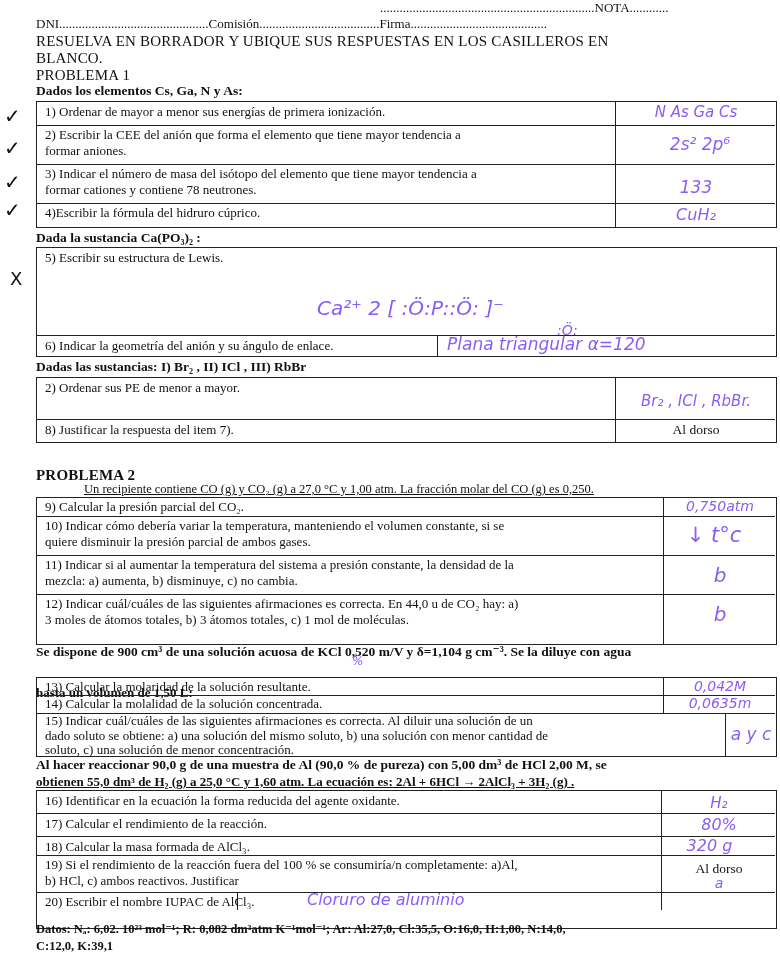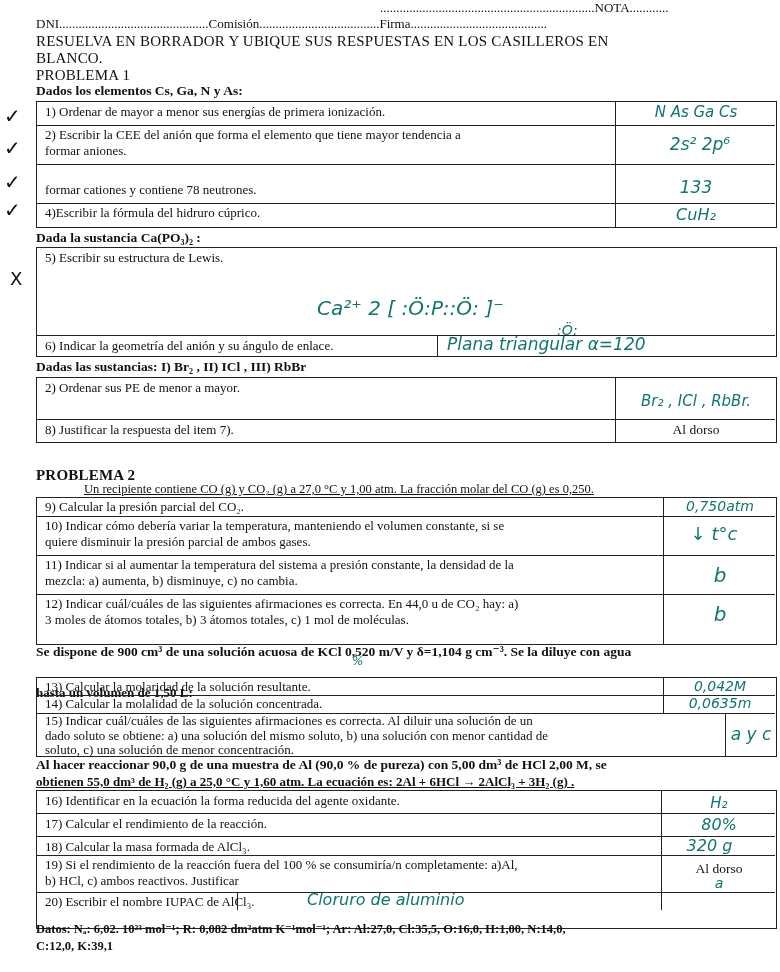--- a/index.html
+++ b/index.html
@@ -5,21 +5,21 @@
   html, body { margin: 0; padding: 0; background: #fff; }
   body {
     width: 780px; height: 972px; position: relative; overflow: hidden;
     font-family: "Liberation Serif", "DejaVu Serif", serif;
     color: #111; font-size: 13.5px; line-height: 1.22;
   }
   .abs { position: absolute; }
   .line { position: absolute; left: 36px; white-space: nowrap; }
   .bold { font-weight: bold; }
   .title { font-size: 15px; letter-spacing: 0.2px; }
-  .hand { font-family: "DejaVu Sans", sans-serif; font-style: italic; color: #0f766e; }
+  .hand { font-family: "DejaVu Sans", sans-serif; font-style: italic; color: #8b5cf6; }
   .box { position: absolute; border: 1.5px solid #222; box-sizing: border-box; background: transparent; }
   .cell { position: absolute; box-sizing: border-box; border-top: 1.5px solid #222; }
   .vsep { position: absolute; border-left: 1.5px solid #222; }
   .qtext { position: absolute; left: 8px; top: 1px; font-size: 13px; line-height: 16px; }
   .ans { position: absolute; text-align: center; white-space: nowrap; }
   .mark { position: absolute; font-size: 20px; font-family: "DejaVu Sans", sans-serif; }
   .underline { text-decoration: underline; }
 </style>
 </head>
 <body>
@@ -42,21 +42,21 @@
   <div class="vsep" style="left:578px; top:0; height:125px;"></div>
 
   <div class="qtext" style="top:2px;">1) Ordenar de mayor a menor sus energías de primera ionización.</div>
   <div class="ans hand" style="left:580px; width:158px; top:1px; font-size:15px;">N  As  Ga  Cs</div>
 
   <div class="cell" style="left:0; top:23px; width:738px;"></div>
   <div class="qtext" style="top:25px;"><span>2) Escribir la CEE del anión que forma el elemento que tiene mayor tendencia a</span><br><span>formar aniones.</span></div>
   <div class="ans hand" style="left:580px; width:166px; top:32px; font-size:17px;">2s² 2p⁶</div>
 
   <div class="cell" style="left:0; top:62px; width:738px;"></div>
-  <div class="qtext" style="top:64px;"><br><span>formar cationes y contiene 78 neutrones.</span></div>
+  <div class="qtext" style="top:64px;"><span>3) Indicar el número de masa del isótopo del elemento que tiene mayor tendencia a</span><br><span>formar cationes y contiene 78 neutrones.</span></div>
   <div class="ans hand" style="left:580px; width:158px; top:75px; font-size:17px;">133</div>
 
   <div class="cell" style="left:0; top:101px; width:738px;"></div>
   <div class="qtext" style="top:103px;">4)Escribir la fórmula del hidruro cúprico.</div>
   <div class="ans hand" style="left:580px; width:158px; top:103px; font-size:16px;">CuH₂</div>
 </div>
 
 <div class="line bold" style="top:230px;">Dada la sustancia Ca(PO₃)₂ :</div>
 
 <div class="box" style="left:36px; top:247px; width:741px; height:110px;">
@@ -82,21 +82,21 @@
 
 <div class="line title bold" style="top:466px;">PROBLEMA 2</div>
 <div class="line underline" style="top:482px; font-size:12.5px;margin-left:48px;">Un recipiente contiene CO (g) y CO₂ (g) a 27,0 °C y 1,00 atm. La fracción molar del CO (g) es 0,250.</div>
 
 <div class="box" style="left:36px; top:497px; width:741px; height:148px;">
   <div class="vsep" style="left:626px; top:0; height:146px;"></div>
   <div class="qtext" style="top:1px;">9) Calcular la presión parcial del CO₂.</div>
   <div class="ans hand" style="left:628px; width:110px; top:0px; font-size:14px;">0,750atm</div>
   <div class="cell" style="left:0; top:18px; width:738px;"></div>
   <div class="qtext" style="top:20px;"><span>10) Indicar cómo debería variar la temperatura, manteniendo el volumen constante, si se</span><br><span>quiere disminuir la presión parcial de ambos gases.</span></div>
-  <div class="ans hand" style="left:628px; width:98px; top:25px; font-size:18px;">↓ t°c</div>
+  <div class="ans hand" style="left:628px; width:98px; top:25px; font-size:21px;">↓ t°c</div>
   <div class="cell" style="left:0; top:57px; width:738px;"></div>
   <div class="qtext" style="top:59px;"><span>11) Indicar si al aumentar la temperatura del sistema a presión constante, la densidad de la</span><br><span>mezcla: a) aumenta, b) disminuye, c) no cambia.</span></div>
   <div class="ans hand" style="left:628px; width:110px; top:65px; font-size:20px;">b</div>
   <div class="cell" style="left:0; top:96px; width:738px;"></div>
   <div class="qtext" style="top:98px;"><span>12) Indicar cuál/cuáles de las siguientes afirmaciones es correcta.  En 44,0 u de CO₂ hay: a)</span><br><span>3 moles de átomos totales, b) 3 átomos totales, c) 1 mol de moléculas.</span></div>
   <div class="ans hand" style="left:628px; width:110px; top:104px; font-size:20px;">b</div>
 </div>
 
 <div class="line bold" style="top:644px; font-size:13.5px;">Se dispone de 900 cm³ de una solución acuosa de KCl 0,520 m/V y δ=1,104 g cm⁻³. Se la diluye con agua</div>
 <div class="line bold" style="top:685px; font-size:13px;">hasta un volumen de 1,50 L:</div>

